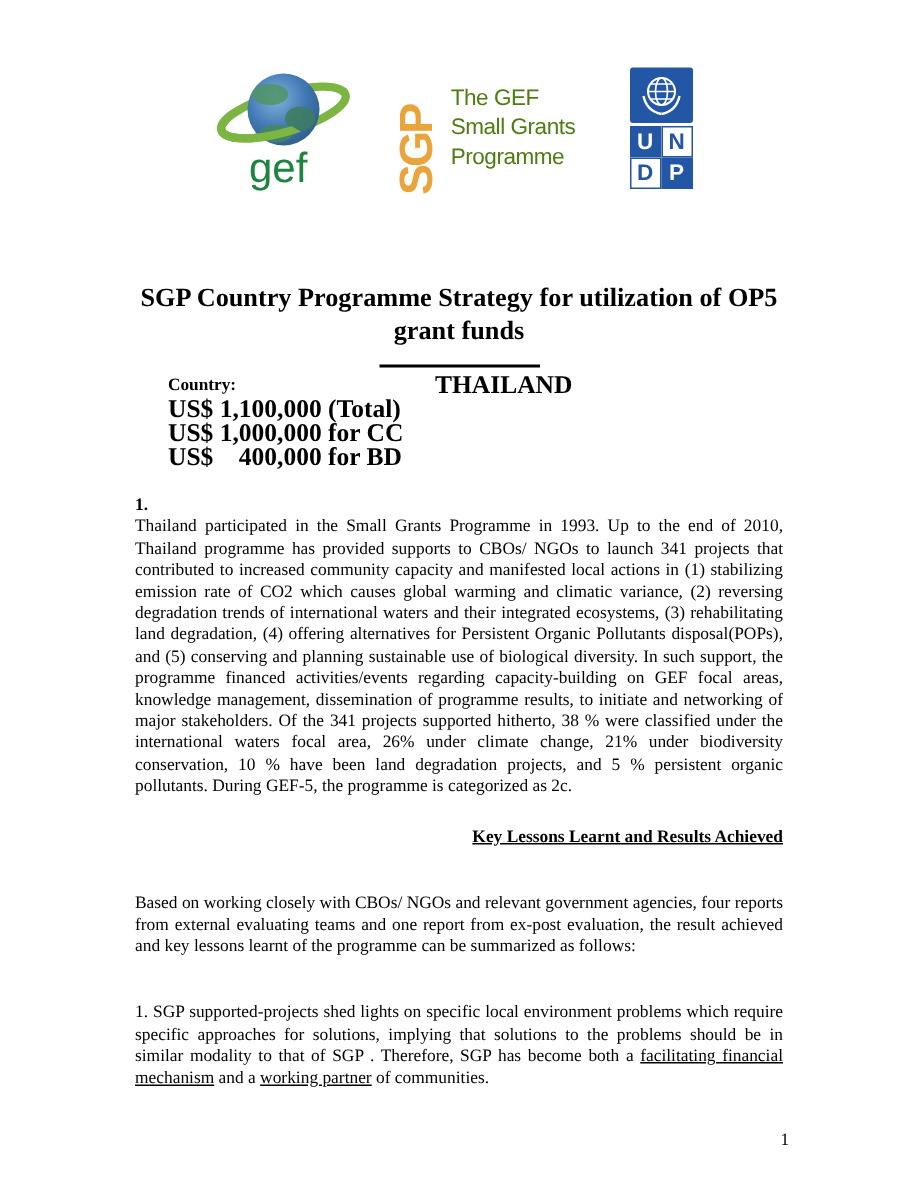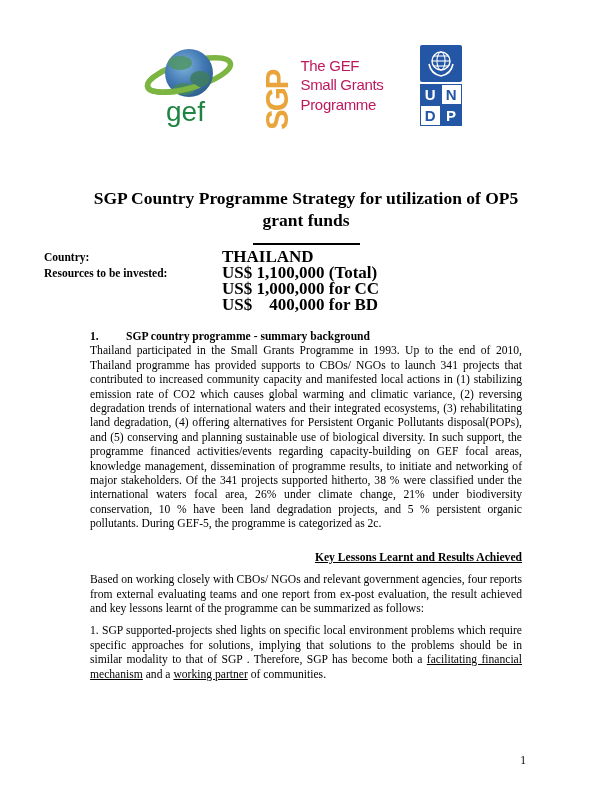--- a/index.html
+++ b/index.html
@@ -51,32 +51,32 @@
     text-align: center; font-weight: bold;
     font-size: 17.5px; line-height: 21.5px;
   }
   .title-rule {
     width: 107px; height: 0;
     border-top: 2.5px solid #000;
     margin: 10px auto 4px;
   }
 
   
-  .info { padding: 0 44px; font-weight: bold; }
+  .info { padding: 0 112px; font-weight: bold; }
   .info-row { display: flex; align-items: flex-start; }
   .info-label { width: 178px; flex: none; font-size: 11.5px; line-height: 16px; }
   .info-value { font-size: 17px; line-height: 16px; white-space: pre; }
 
   
   .content { padding: 0 90px; font-size: 11.6px; line-height: 14.4px; }
   .sec-heading { display: flex; margin-top: 17px; font-weight: bold; }
   .sec-num { width: 36px; flex: none; }
   .sub-heading { margin-top: 15px; font-weight: bold; white-space: pre-wrap; }
   .para { margin: 0; text-align: justify; }
-  .para.gap { margin-top: 8px; }
+  .para.gap { margin-top: 30px; }
   .para.last-just { text-align-last: justify; }
   .lessons-heading {
     margin-top: 19px; font-weight: bold; text-decoration: underline; text-align: right;
   }
   .u { text-decoration: underline; }
 
   .page-number {
     position: absolute; right: 86px; bottom: 26px;
     font-size: 11.5px;
   }
@@ -112,21 +112,21 @@
         </g>
         <g clip-path="url(#ringFront)">
           <ellipse cx="47" cy="34" rx="43" ry="13" fill="none" stroke="#7cb542" stroke-width="5.5" transform="rotate(-16 47 34)"></ellipse>
         </g>
         <text x="24" y="80" font-family="Liberation Sans, sans-serif" font-size="28" font-weight="500" fill="#1e8540">gef</text>
       </svg>
     </div>
 
     <div class="sgp-logo">
       <div class="sgp-vert" style="color: rgb(233, 164, 59);">SGP</div>
-      <div class="sgp-text" style="color: #be185d;">
+      <div class="sgp-text" style="color: #4d7c0f;">
         <div>The GEF</div>
         <div>Small Grants</div>
         <div>Programme</div>
       </div>
     </div>
 
     <div class="undp-logo">
       <div class="undp-emblem" style="background: rgb(35, 86, 165);">
         <svg width="34" height="31" viewBox="0 0 34 31">
           <circle cx="17" cy="13" r="9" fill="none" stroke="#ffffff" stroke-width="1.4"></circle>
@@ -149,34 +149,32 @@
 
   <div class="doc-title">SGP Country Programme Strategy for utilization of OP5 grant funds</div>
   <div class="title-rule"></div>
 
   <div class="info">
     <div class="info-row">
       <div class="info-label">Country:</div>
       <div class="info-value">THAILAND</div>
     </div>
     <div class="info-row">
-      <div class="info-label">Resources to be invested:</div>
       <div>
         <div class="info-value">US$ 1,100,000 (Total)</div>
         <div class="info-value">US$ 1,000,000 for CC</div>
         <div class="info-value">US$    400,000 for BD</div>
       </div>
     </div>
   </div>
 
   <div class="content">
 
     <div class="sec-heading">
       <span class="sec-num">1.</span>
-      <span>SGP country programme - summary background</span>
     </div>
 
 
     <p class="para">Thailand participated in the Small Grants Programme in 1993. Up to the end of 2010, Thailand programme has provided supports to CBOs/ NGOs to launch 341 projects that contributed to increased community capacity and manifested local actions in (1) stabilizing emission rate of CO2 which causes global warming and climatic variance, (2) reversing degradation trends of international waters and their integrated ecosystems, (3) rehabilitating land degradation, (4) offering alternatives for Persistent Organic Pollutants disposal(POPs), and (5) conserving and planning sustainable use of biological diversity. In such support, the programme financed activities/events regarding capacity-building on GEF focal areas, knowledge management, dissemination of programme results, to initiate and networking of major stakeholders. Of the 341 projects supported hitherto, 38 % were classified under the international waters focal area, 26% under climate change, 21% under biodiversity conservation, 10 % have been land degradation projects, and 5 % persistent organic pollutants. During GEF-5, the programme is categorized as 2c.</p>
 
     <div class="lessons-heading">Key Lessons Learnt and Results Achieved</div>
 
     <p class="para gap">Based on working closely with CBOs/ NGOs and relevant government agencies, four reports from external evaluating teams and one report from ex-post evaluation, the result achieved and key lessons learnt of the programme can be summarized as follows:</p>
 
     <p class="para gap"><span>1. SGP supported-projects shed lights on specific local environment problems which require specific approaches for solutions, implying that solutions to the problems should be in similar modality to that of SGP . Therefore, SGP has become both a </span><span class="u">facilitating financial mechanism</span><span> and a </span><span class="u">working partner</span><span> of communities.</span></p>

